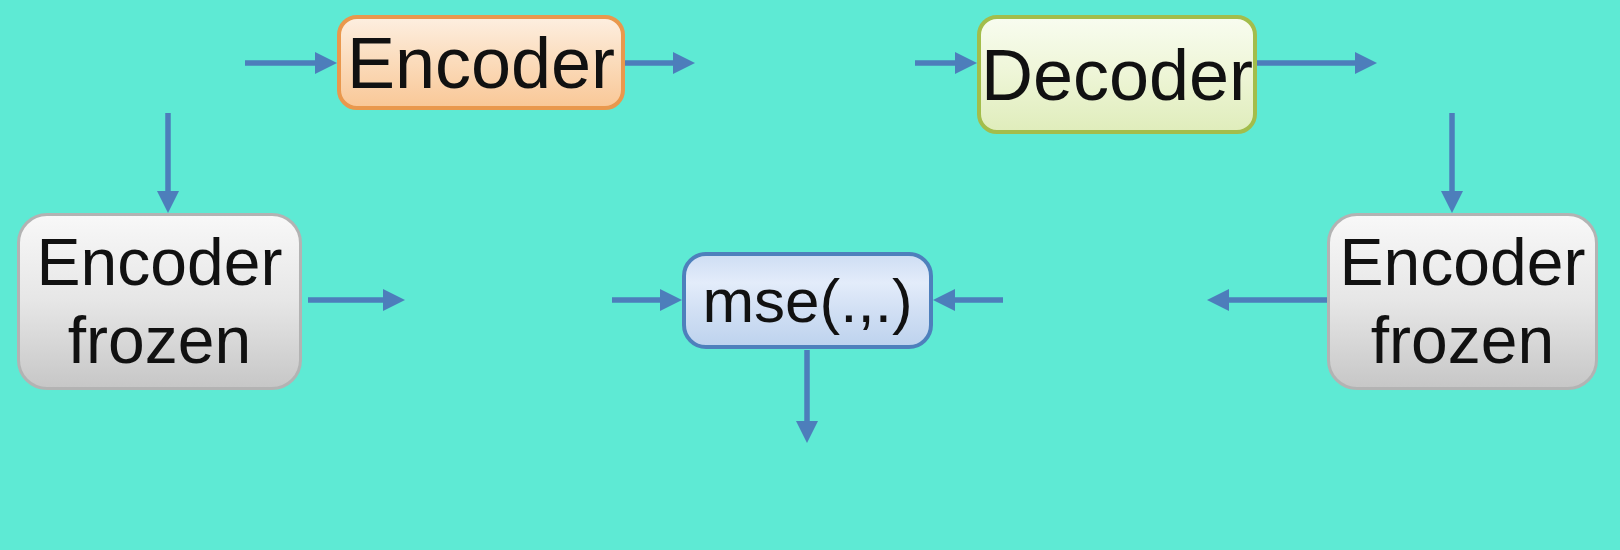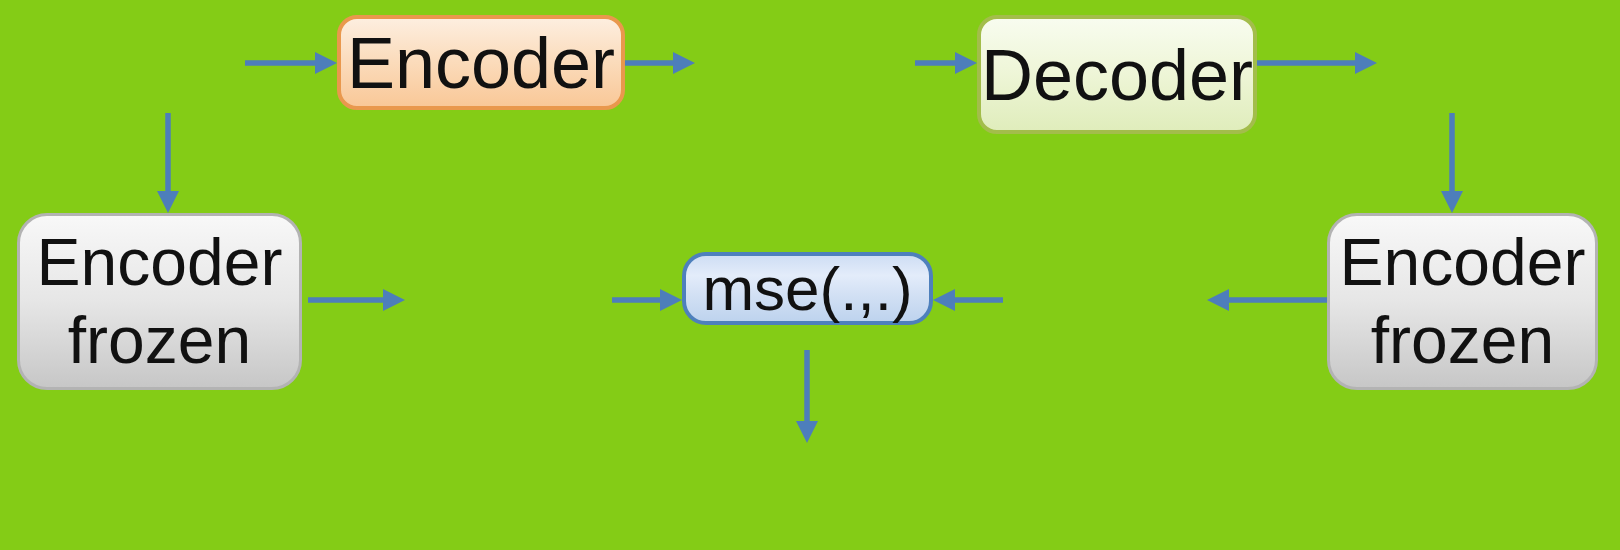--- a/index.html
+++ b/index.html
@@ -1,19 +1,19 @@
 <!DOCTYPE html>
 <html><head>
 <meta charset="utf-8">
 <style>
   html,body{margin:0;padding:0;background:#000;}
   .canvas{
     position:relative;
     width:1620px;height:550px;
-    background:#84cc16;
+    background:#5eead4;
     font-family:"Liberation Sans", sans-serif;
     overflow:hidden;
   }
   .arrow-layer{position:absolute;left:0;top:0;width:1620px;height:550px;}
   .node{
     position:absolute;
     display:flex;align-items:center;justify-content:center;
     text-align:center;color:#111;
     box-sizing:border-box;
   }
@@ -32,21 +32,21 @@
   .node-frozen{
     width:285px;height:177px;
     border:3px solid #B3B3B3;border-radius:30px;
     background:linear-gradient(to bottom,#F8F8F8 0%,#E6E6E6 50%,#C7C7C7 100%);
     font-size:66px;line-height:1.18;
     flex-direction:column;
   }
   .node-frozen-left{left:17px;top:213px;}
   .node-frozen-right{left:1327px;top:213px;width:271px;}
   .node-mse{
-    left:682px;top:252px;width:251px;height:73px;
+    left:682px;top:252px;width:251px;height:97px;
     border:4px solid #4E80BC;border-radius:24px;
     background:linear-gradient(to bottom,#CFDEF4 0%,#E3ECFA 30%,#D2E0F4 60%,#BED3EE 100%);
     font-size:62px;
   }
   .node span{display:block;}
 </style>
 </head>
 <body>
 
 <div class="canvas">

